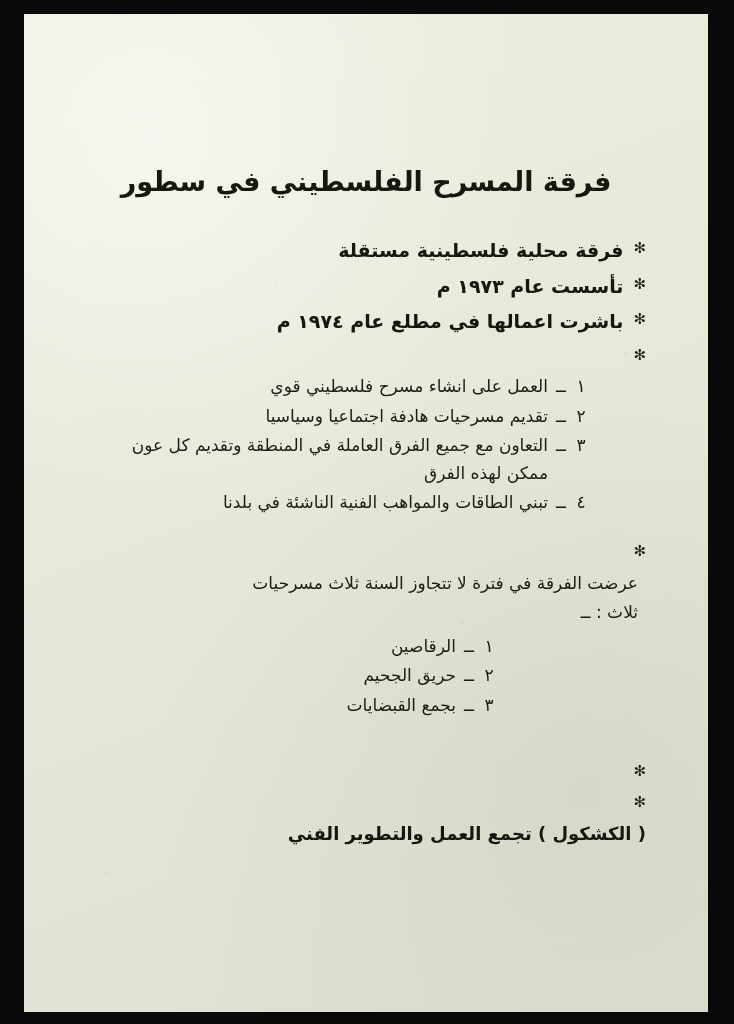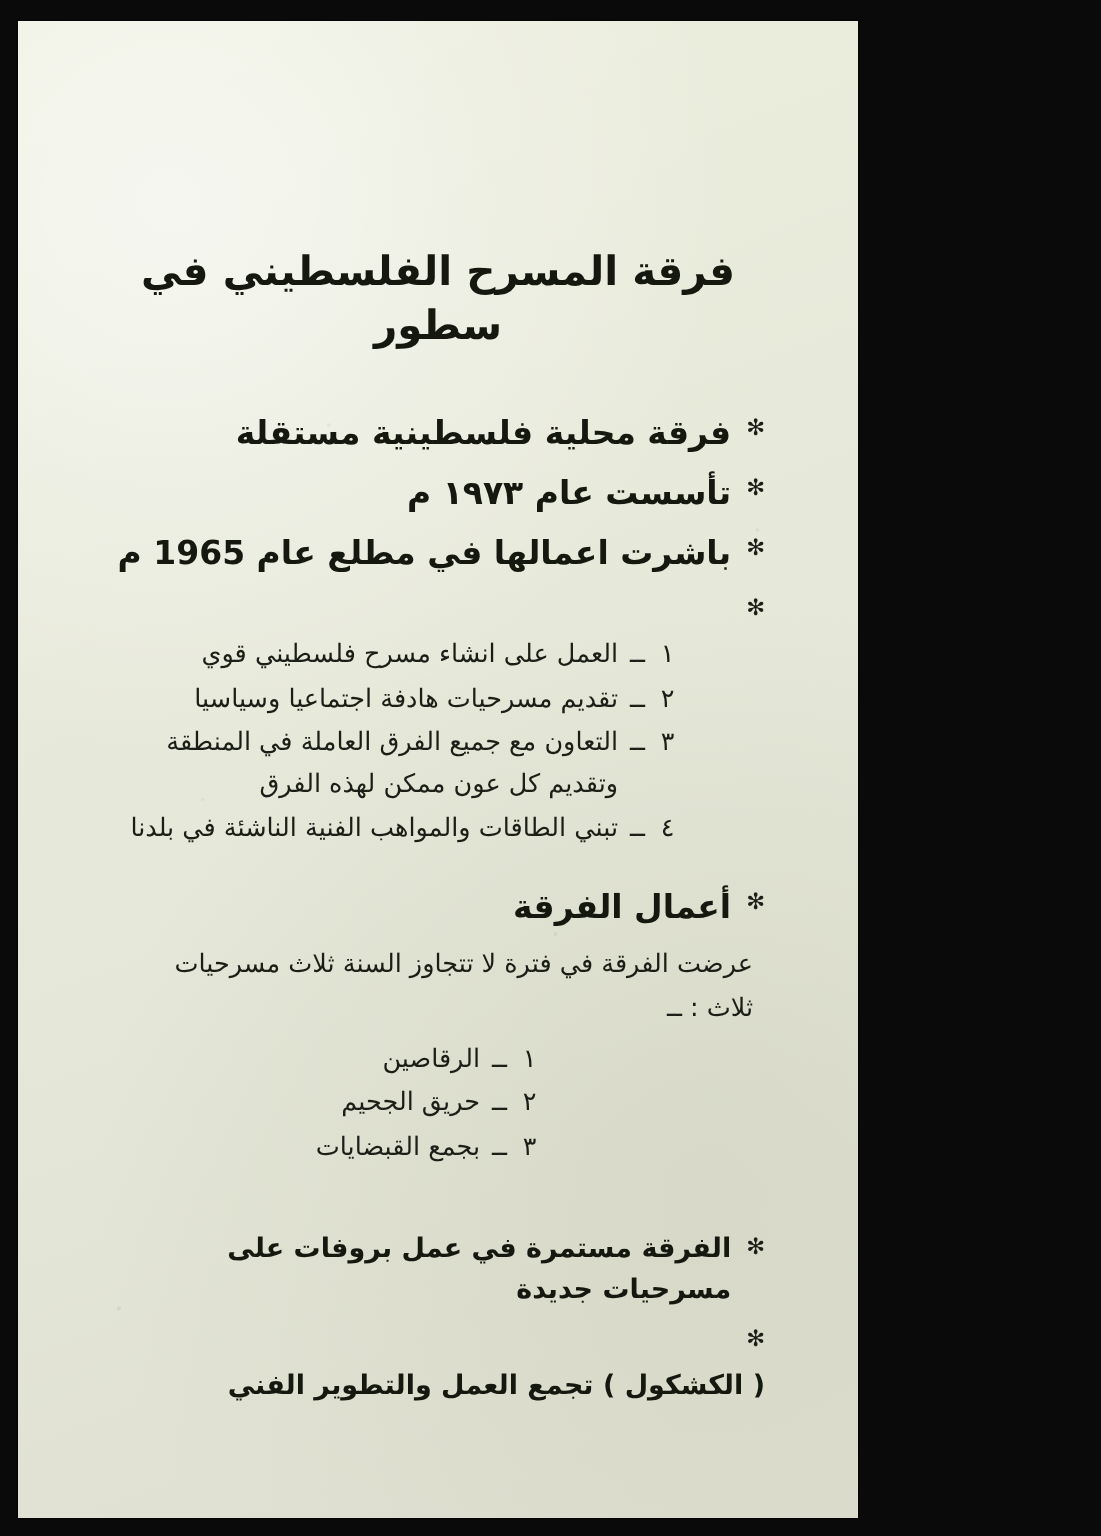--- a/index.html
+++ b/index.html
@@ -17,23 +17,23 @@
   #page {
     position: relative;
     width: 734px;
     height: 1024px;
     background: #0a0a0a;
   }
 
   
   #paper {
     position: absolute;
-    left: 12px;
+    left: 24px;
     top: 14px;
-    width: 560px;
+    width: 684px;
     height: 998px;
     background: #e7e9dc;
     background-image:
       radial-gradient(circle at 18% 12%, rgba(255,255,255,0.55), rgba(255,255,255,0) 38%),
       radial-gradient(circle at 82% 78%, rgba(205,206,188,0.5), rgba(255,255,255,0) 45%),
       linear-gradient(160deg, #eceede 0%, #e5e7d8 55%, #dedfd0 100%);
     box-shadow: 0 0 0 1px rgba(0,0,0,0.35);
   }
 
   
@@ -79,21 +79,21 @@
     margin: 0 0 7px 0;
   }
   .star-icon {
     flex: 0 0 auto;
     font-size: 15px;
     line-height: 1.55;
     color: #1b1f18;
     transform: translateY(1px);
   }
   .bullet-text {
-    font-size: 22px;
+    font-size: 19px;
     font-weight: 700;
     line-height: 1.5;
     color: #14180f;
   }
 
   .section-gap {
     height: 20px;
   }
 
   .num-list {
@@ -174,21 +174,21 @@
       <div class="bullet-line">
         <span class="star-icon">✻</span>
         <span class="bullet-text">فرقة محلية فلسطينية مستقلة</span>
       </div>
       <div class="bullet-line">
         <span class="star-icon">✻</span>
         <span class="bullet-text">تأسست عام ١٩٧٣ م</span>
       </div>
       <div class="bullet-line">
         <span class="star-icon">✻</span>
-        <span class="bullet-text">باشرت اعمالها في مطلع عام 1965 م</span>
+        <span class="bullet-text">باشرت اعمالها في مطلع عام ١٩٧٤ م</span>
       </div>
       <div class="bullet-line">
         <span class="star-icon">✻</span>
       </div>
 
       <ul class="num-list indent-right">
         <li class="num-item">
           <span class="num">١</span>
           <span class="dash">ــ</span>
           <span class="txt">العمل على انشاء مسرح فلسطيني قوي</span>
@@ -207,21 +207,20 @@
           <span class="num">٤</span>
           <span class="dash">ــ</span>
           <span class="txt">تبني الطاقات والمواهب الفنية الناشئة في بلدنا</span>
         </li>
       </ul>
 
       <div class="section-gap"></div>
 
       <div class="bullet-line">
         <span class="star-icon">✻</span>
-        <span class="bullet-text">أعمال الفرقة</span>
       </div>
 
       <p class="para">عرضت الفرقة في فترة لا تتجاوز السنة ثلاث مسرحيات</p>
       <p class="para-2">ثلاث : ــ</p>
 
       <ul class="num-list indent-center">
         <li class="num-item">
           <span class="num">١</span>
           <span class="dash">ــ</span>
           <span class="txt">الرقاصين</span>
@@ -234,21 +233,20 @@
         <li class="num-item">
           <span class="num">٣</span>
           <span class="dash">ــ</span>
           <span class="txt">بجمع القبضايات</span>
         </li>
       </ul>
 
       <div class="footer-block">
         <div class="bullet-line footer-line">
           <span class="star-icon">✻</span>
-          <span class="bullet-text">الفرقة مستمرة في عمل بروفات على مسرحيات جديدة</span>
         </div>
         <div class="bullet-line footer-line">
           <span class="star-icon">✻</span>
         </div>
         <div class="footer-sub">( الكشكول ) تجمع العمل والتطوير الفني</div>
       </div>
 
     </div>
   </div>
 </div>

